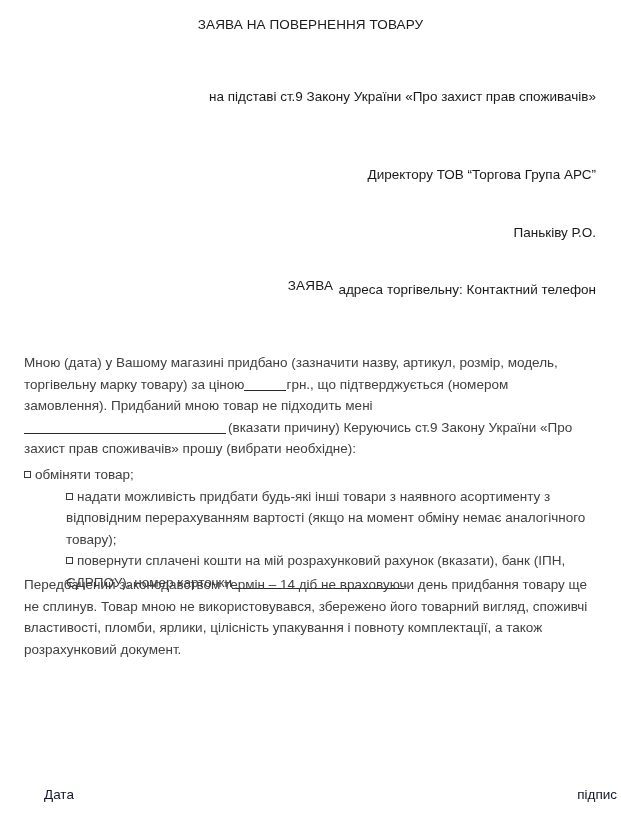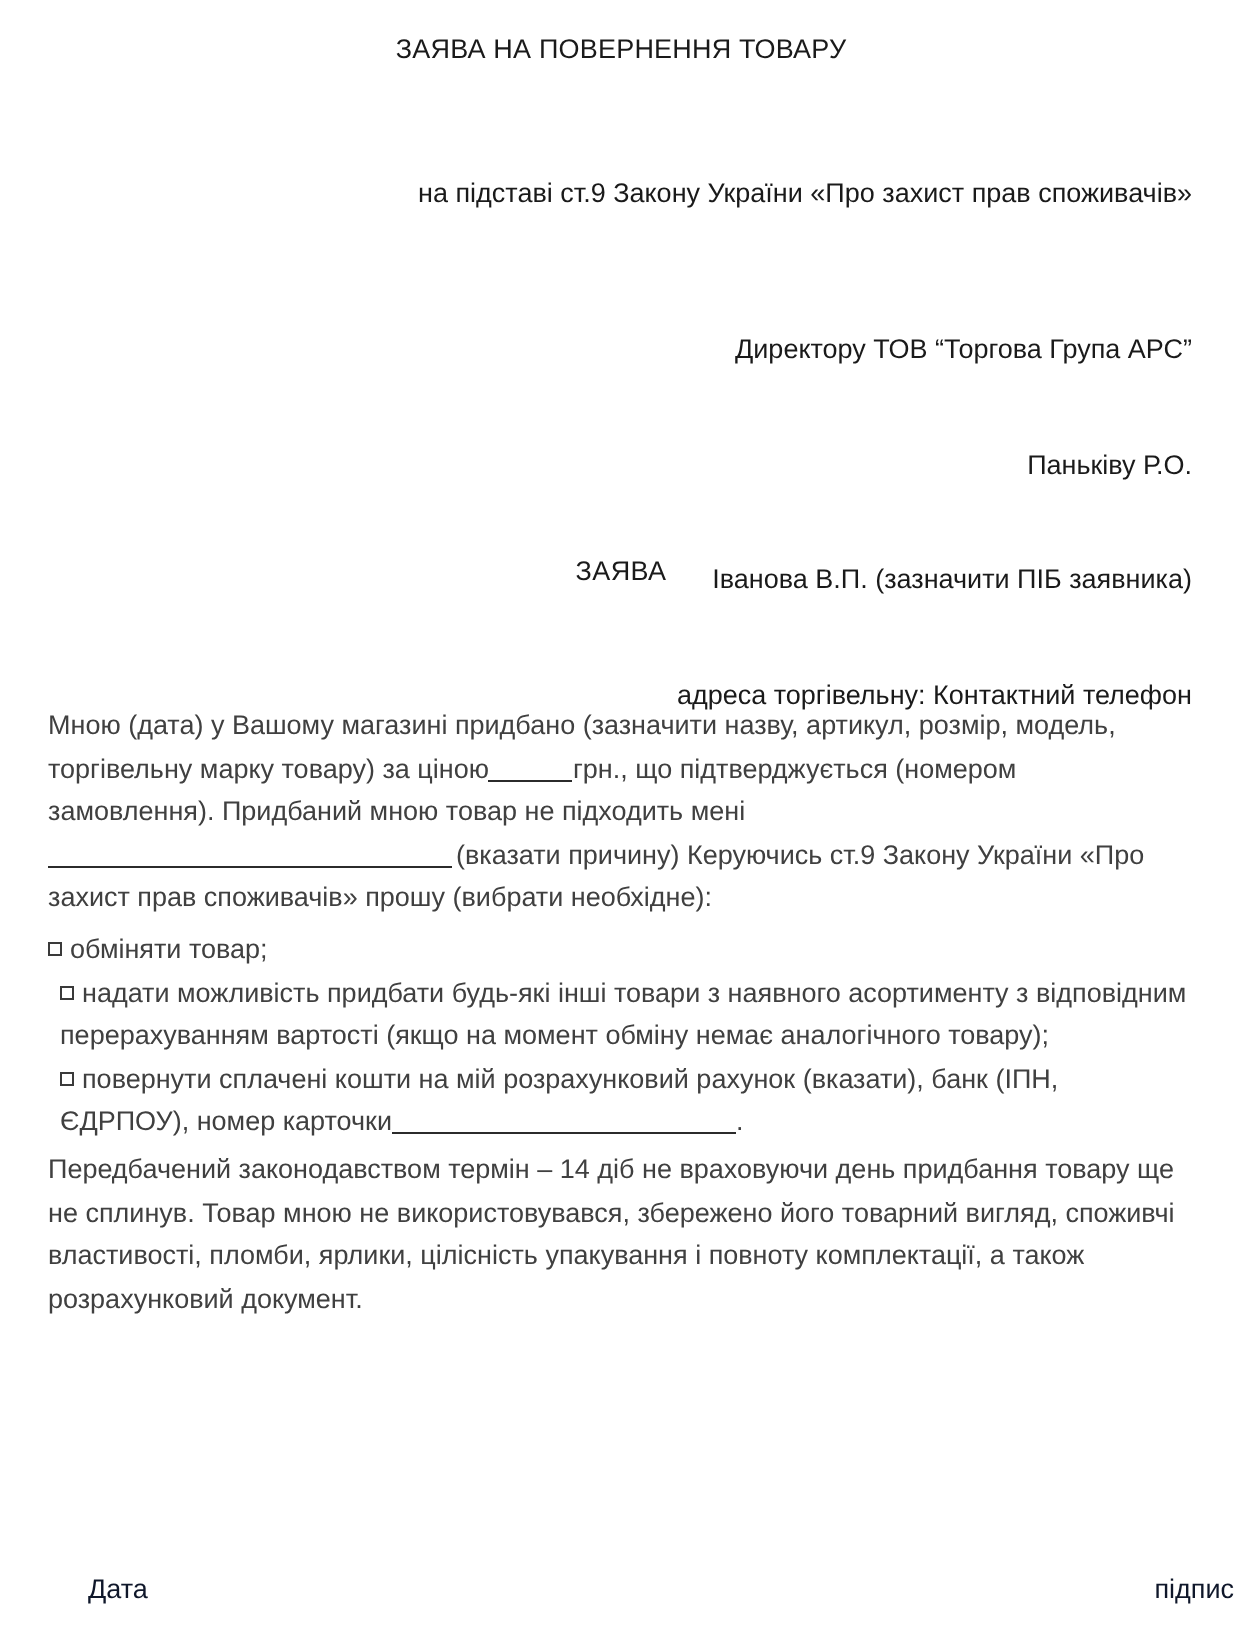--- a/index.html
+++ b/index.html
@@ -76,20 +76,21 @@
   }
   #intro-paragraph { top: 352px; }
   #options-list { top: 464px; }
   #terms-paragraph { top: 574px; }
 
   .opt {
     display: block;
   }
   .opt-indent {
     padding-left: 6px;
+    margin-left: 36px;
   }
   .box-glyph {
     display: inline-block;
     width: 7px;
     height: 7px;
     border: 1px solid #3a3a3a;
     box-sizing: border-box;
     vertical-align: 1px;
     margin-right: 4px;
     background: transparent;
@@ -123,21 +124,20 @@
 
 <div class="page">
 
   <div class="doc-title">ЗАЯВА НА ПОВЕРНЕННЯ ТОВАРУ</div>
 
   <div class="legal-basis">на підставі ст.9 Закону України «Про захист прав споживачів»</div>
 
   <div class="addressee">
     <span class="aline">Директору ТОВ “Торгова Група АРС”</span>
     <span class="aline">Паньківу Р.О.</span>
-    <span class="aline">Іванова В.П. (зазначити ПІБ заявника)</span>
     <span class="aline">адреса торгівельну: Контактний телефон</span>
   </div>
 
   <div class="section-heading">ЗАЯВА</div>
 
   <div class="body-block" id="intro-paragraph">
     <span>Мною (дата) у Вашому магазині придбано (зазначити назву, артикул, розмір, модель, торгівельну марку товару) за ціною</span><span class="blank blank-price"></span><span>грн., що підтверджується (номером замовлення). Придбаний мною товар не підходить мені</span><br>
     <span class="blank blank-reason"></span><span>(вказати причину) Керуючись ст.9 Закону України «Про захист прав споживачів» прошу (вибрати необхідне):</span>
   </div>
 

